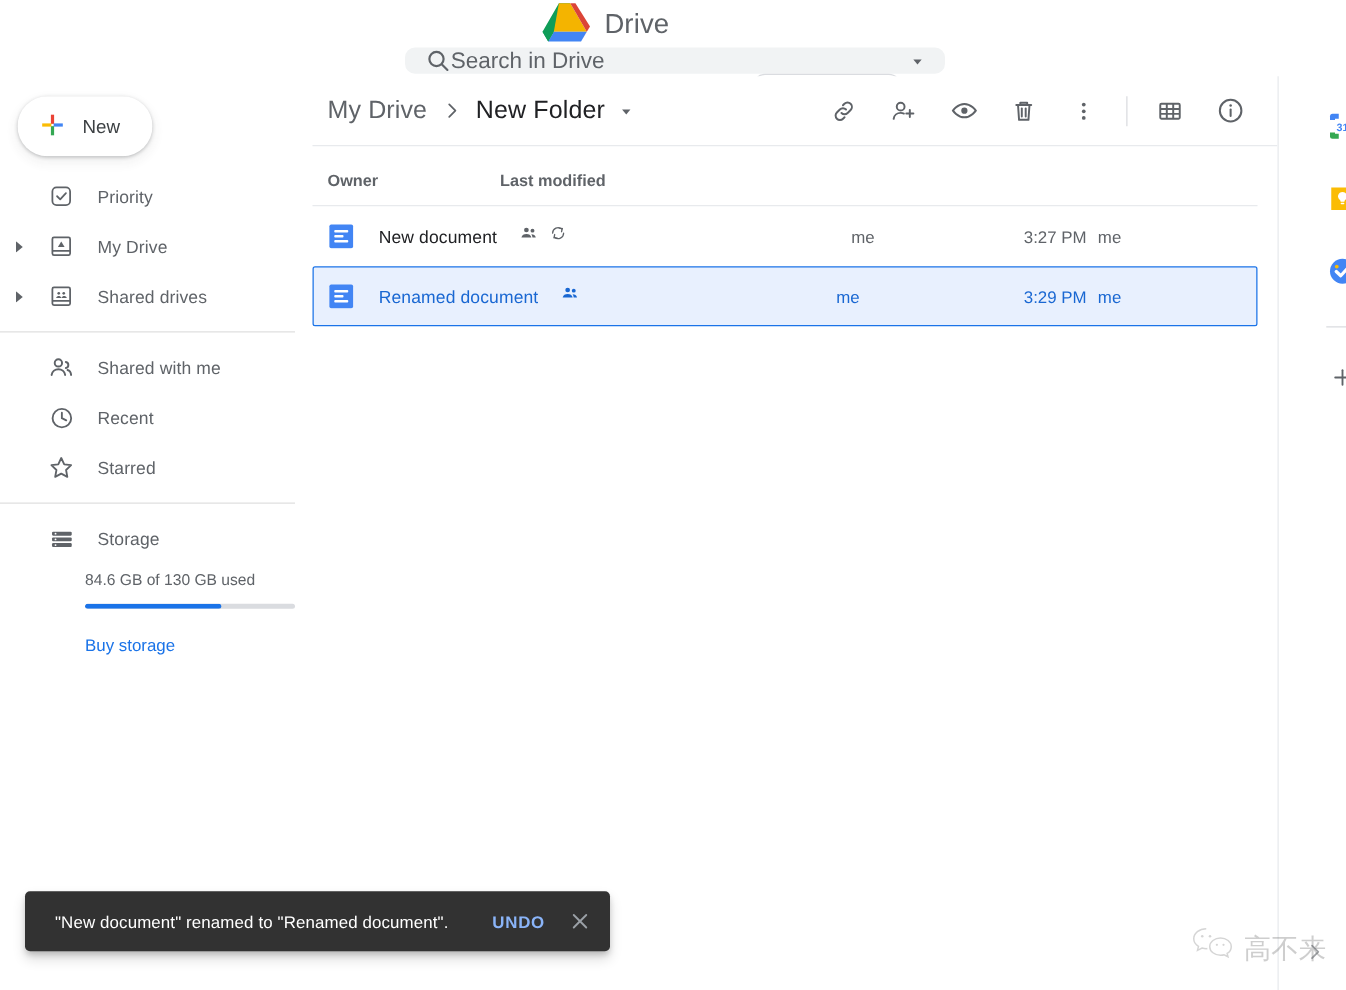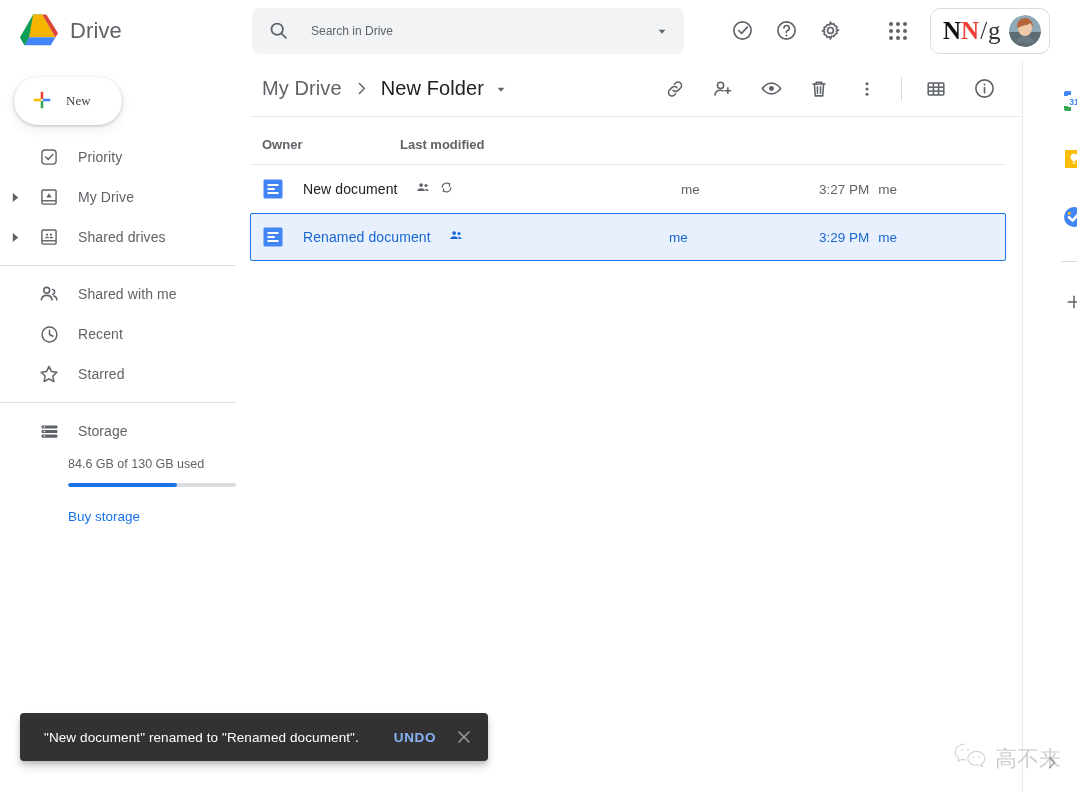--- a/index.html
+++ b/index.html
@@ -10,35 +10,36 @@
     color: #202124;
     overflow: hidden;
   }
   .app { position: relative; width: 1077px; height: 792px; }
 
   
   .topbar {
     position: absolute; top: 0; left: 0; width: 1077px; height: 61px;
     display: flex; align-items: center;
     background: #fff;
+    flex-direction: column;
   }
   .brand { display: flex; align-items: center; width: 250px; padding-left: 18px; }
   .drive-logo { width: 42px; height: 38px; flex: none; }
   .brand-name {
     font-size: 22px; color: #5f6368; margin-left: 10px; letter-spacing: .1px;
   }
   .searchwrap {
     width: 432px; height: 46px; background: #f1f3f4; border-radius: 8px;
     display: flex; align-items: center; padding: 0 14px 0 16px; margin-left: 2px;
   }
   .search-icon { flex: none; color: #5f6368; display: flex; }
   .search-input {
     flex: 1; border: none; outline: none; background: transparent;
-    font-family: "Liberation Sans", sans-serif; font-size: 12px;
-    color: #202124; margin-left: 22px;
+    font-family: "Liberation Sans", sans-serif; font-size: 18px;
+    color: #202124; 
   }
   .search-input::placeholder { color: #5f6368; }
   .search-caret { flex: none; color: #5f6368; display: flex; }
 
   .top-actions { display: flex; align-items: center; margin-left: 36px; gap: 0; }
   .icon-btn {
     width: 44px; height: 44px; border-radius: 50%; border: none; background: transparent;
     display: flex; align-items: center; justify-content: center; cursor: pointer;
     color: #5f6368;
   }
@@ -61,21 +62,21 @@
   .leftnav {
     position: absolute; top: 61px; left: 0; width: 250px; height: 731px;
     background: #fff;
   }
   .new-btn {
     margin: 16px 0 8px 14px; width: 108px; height: 48px;
     background: #fff; border: 1px solid transparent; border-radius: 24px;
     box-shadow: 0 1px 3px rgba(60,64,67,.3), 0 4px 8px 3px rgba(60,64,67,.05);
     display: flex; align-items: center; gap: 13px; padding-left: 16px; cursor: pointer;
   }
-  .new-label { font-size: 13px; color: #3c4043; font-family: Liberation Serif, serif; }
+  .new-label { font-size: 15px; color: #3c4043; }
 
   .nav-list { margin-top: 12px; }
   .nav-item {
     position: relative; display: flex; align-items: center; height: 40px;
     padding-left: 38px; cursor: pointer; border-top-right-radius: 20px; border-bottom-right-radius: 20px;
     color: #5f6368;
   }
   .nav-caret {
     position: absolute; left: 8px; top: 50%; transform: translateY(-50%);
     width: 14px; height: 14px; display: flex; align-items: center; justify-content: center;

